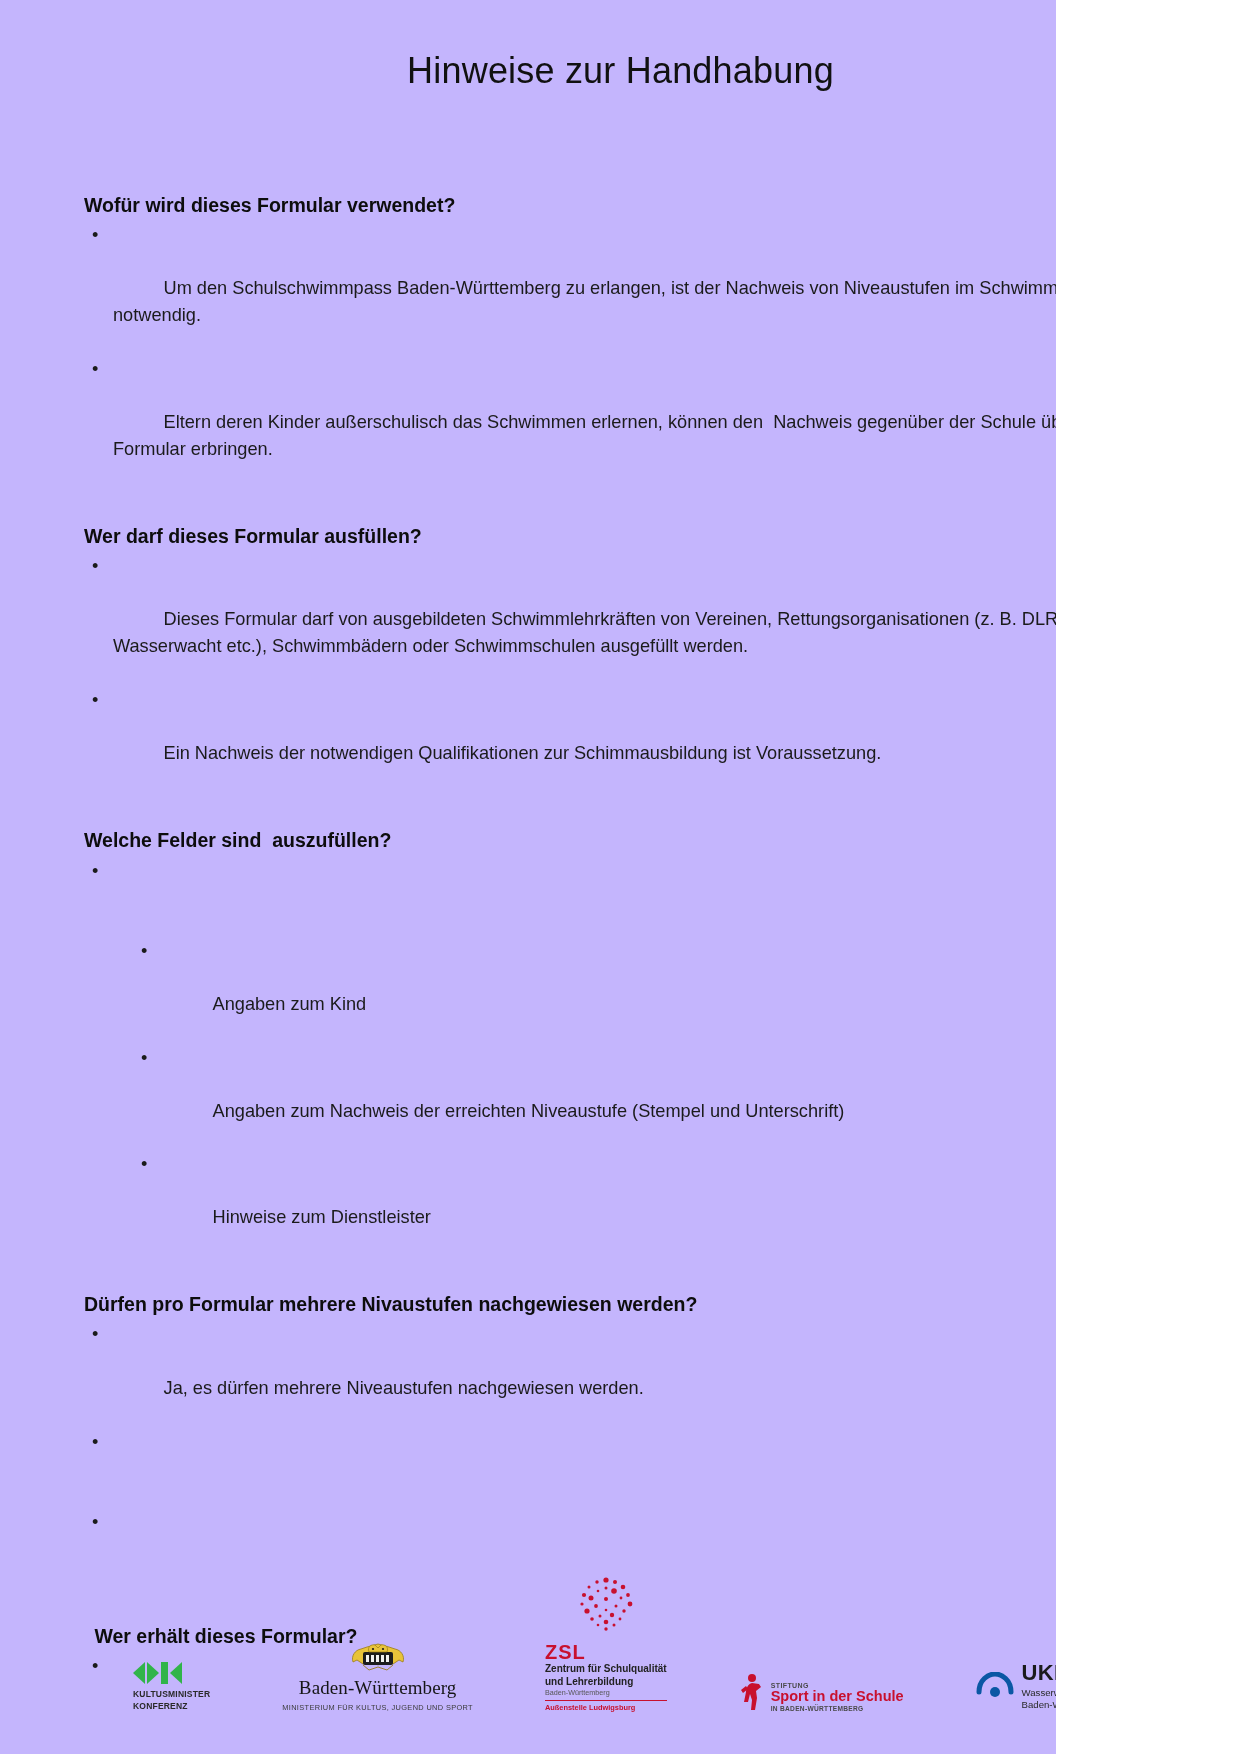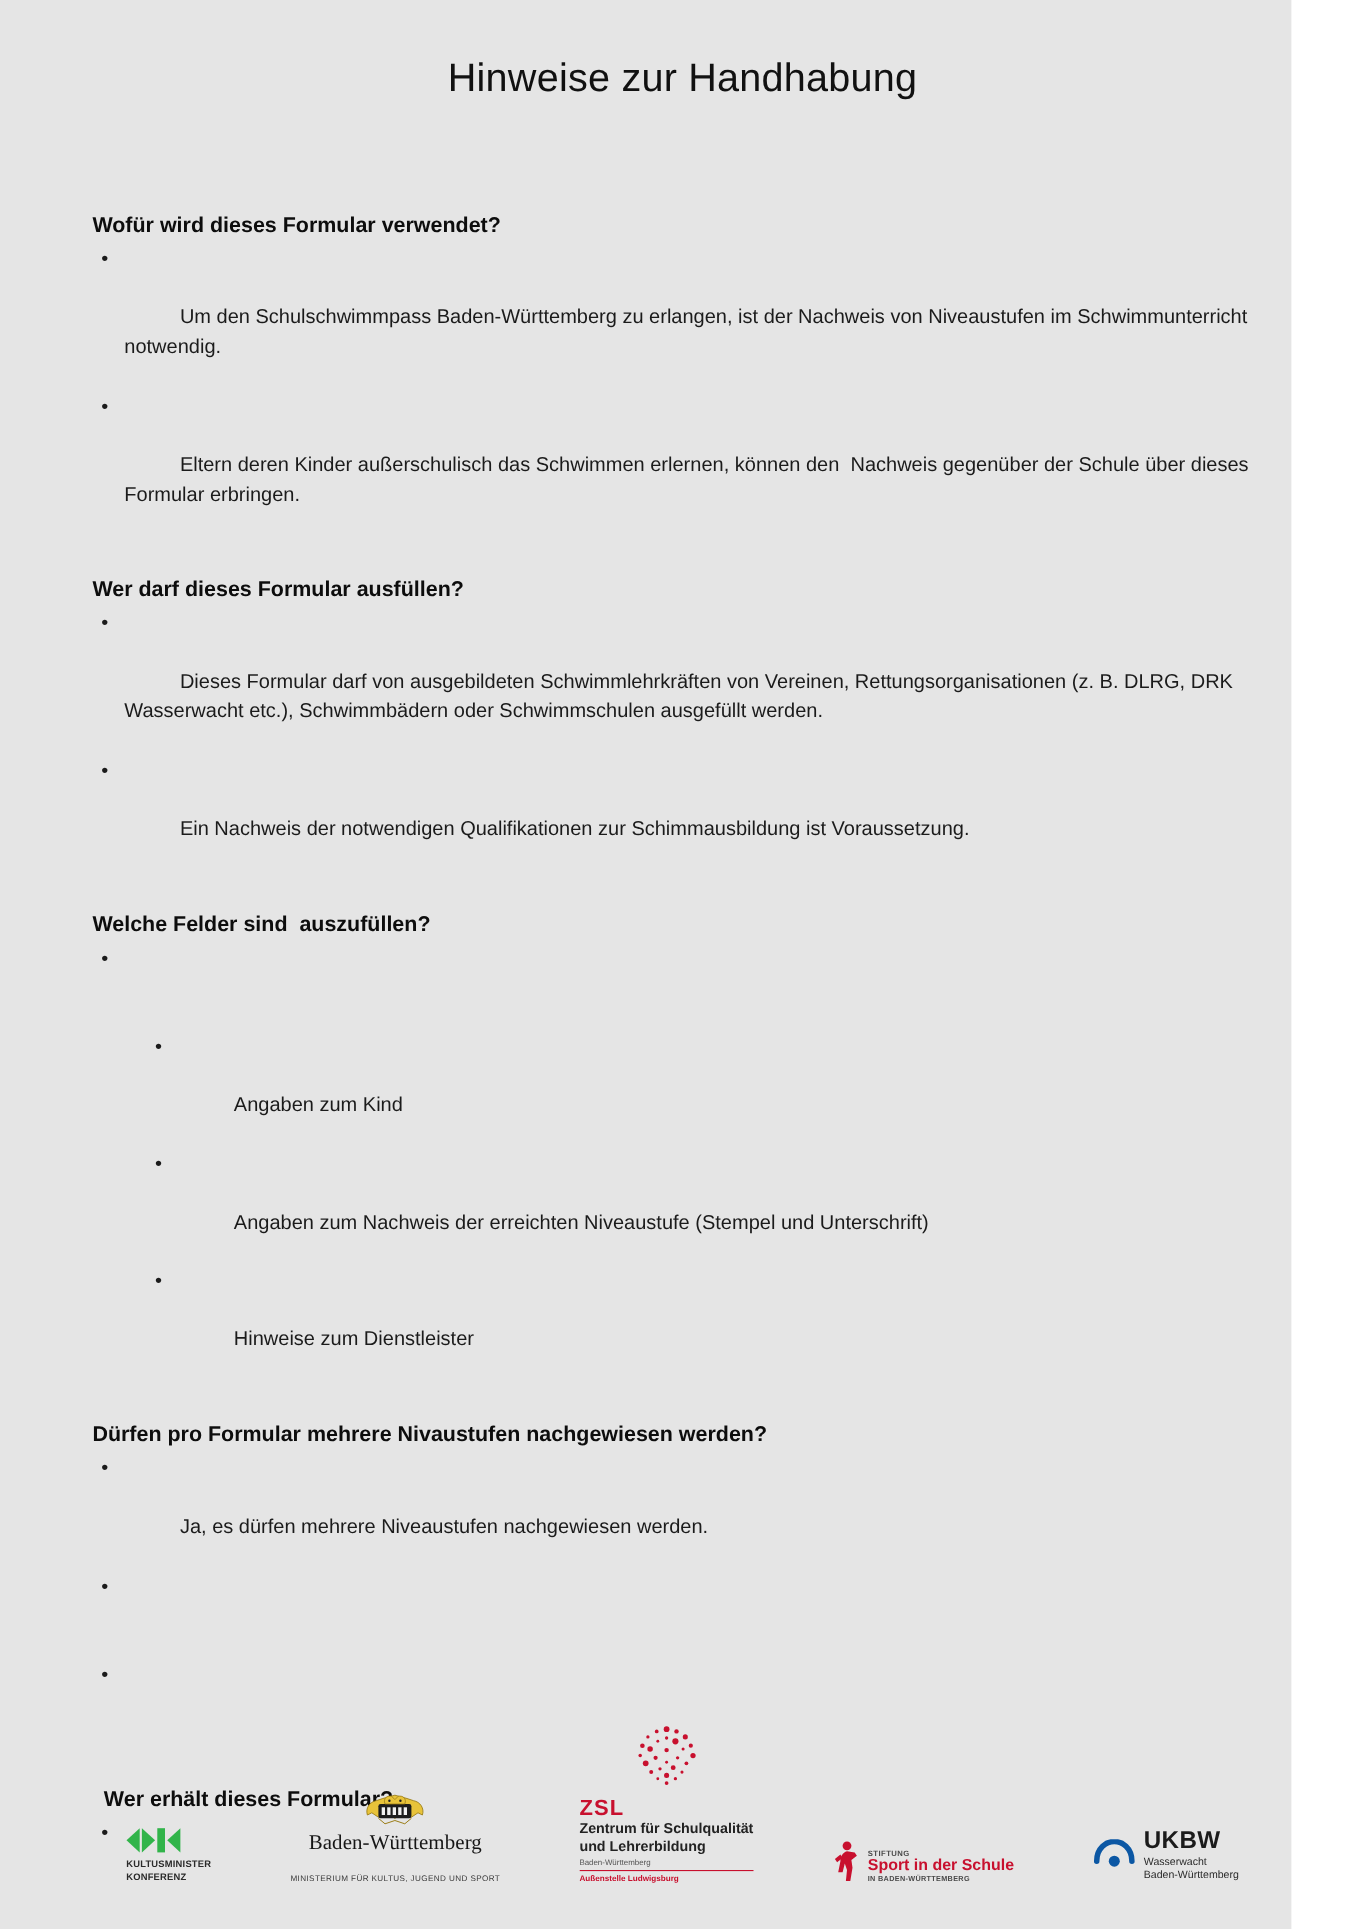--- a/index.html
+++ b/index.html
@@ -6,23 +6,23 @@
     margin: 0;
     padding: 0;
     background: #ffffff;
   }
   body {
     font-family: "Liberation Sans", sans-serif;
     color: #1a1a1a;
   }
   .page {
     position: relative;
-    width: 1174px;
+    width: 1056px;
     height: 1754px;
-    background: #e5e5e5;
+    background: #c4b5fd;
     overflow: hidden;
     box-sizing: border-box;
   }
 
   
   .doc-title {
     position: absolute;
     top: 50px;
     left: 0;
     width: 1241px;
@@ -131,32 +131,32 @@
 
   
   .logo-bw { flex-direction: column; align-items: center; }
   .bw-crest { width: 62px; height: 34px; margin-bottom: 3px; }
   .bw-name {
     font-family: "Liberation Serif", serif;
     font-size: 19px; color: #161616; letter-spacing: 0.1px;
   }
   .bw-sub {
     font-size: 7.4px; color: #3a3a3a; letter-spacing: 0.35px;
-    margin-top: 16px;
+    margin-top: 4px;
   }
 
   
   .logo-zsl { flex-direction: column; align-items: center; gap: 9px; }
   .zsl-dots { width: 60px; height: 58px; }
   .zsl-words { display: flex; flex-direction: column; }
   .zsl-title {
     font-size: 20px; font-weight: 700; color: #c8102e;
     letter-spacing: 1px; line-height: 1;
   }
-  .zsl-l1, .zsl-l2 { font-size: 13px; font-weight: 700; color: #222; line-height: 1.3; }
+  .zsl-l1, .zsl-l2 { font-size: 10px; font-weight: 700; color: #222; line-height: 1.3; }
   .zsl-l3 { font-size: 7.2px; color: #555; line-height: 1.3; }
   .zsl-rule { border-top: 1px solid #c8102e; margin: 3px 0 2px 0; width: 100%; }
   .zsl-sub { font-size: 7.4px; font-weight: 700; color: #c8102e; }
 
   
   .logo-sport { flex-direction: row; align-items: flex-end; gap: 6px; }
   .sport-fig { width: 26px; height: 40px; }
   .sport-words { display: flex; flex-direction: column; }
   .sport-l1 { font-size: 7px; font-weight: 700; color: #4a4a4a; letter-spacing: 0.4px; }
   .sport-l2 { font-size: 14.5px; font-weight: 700; color: #c8102e; line-height: 1.1; }

